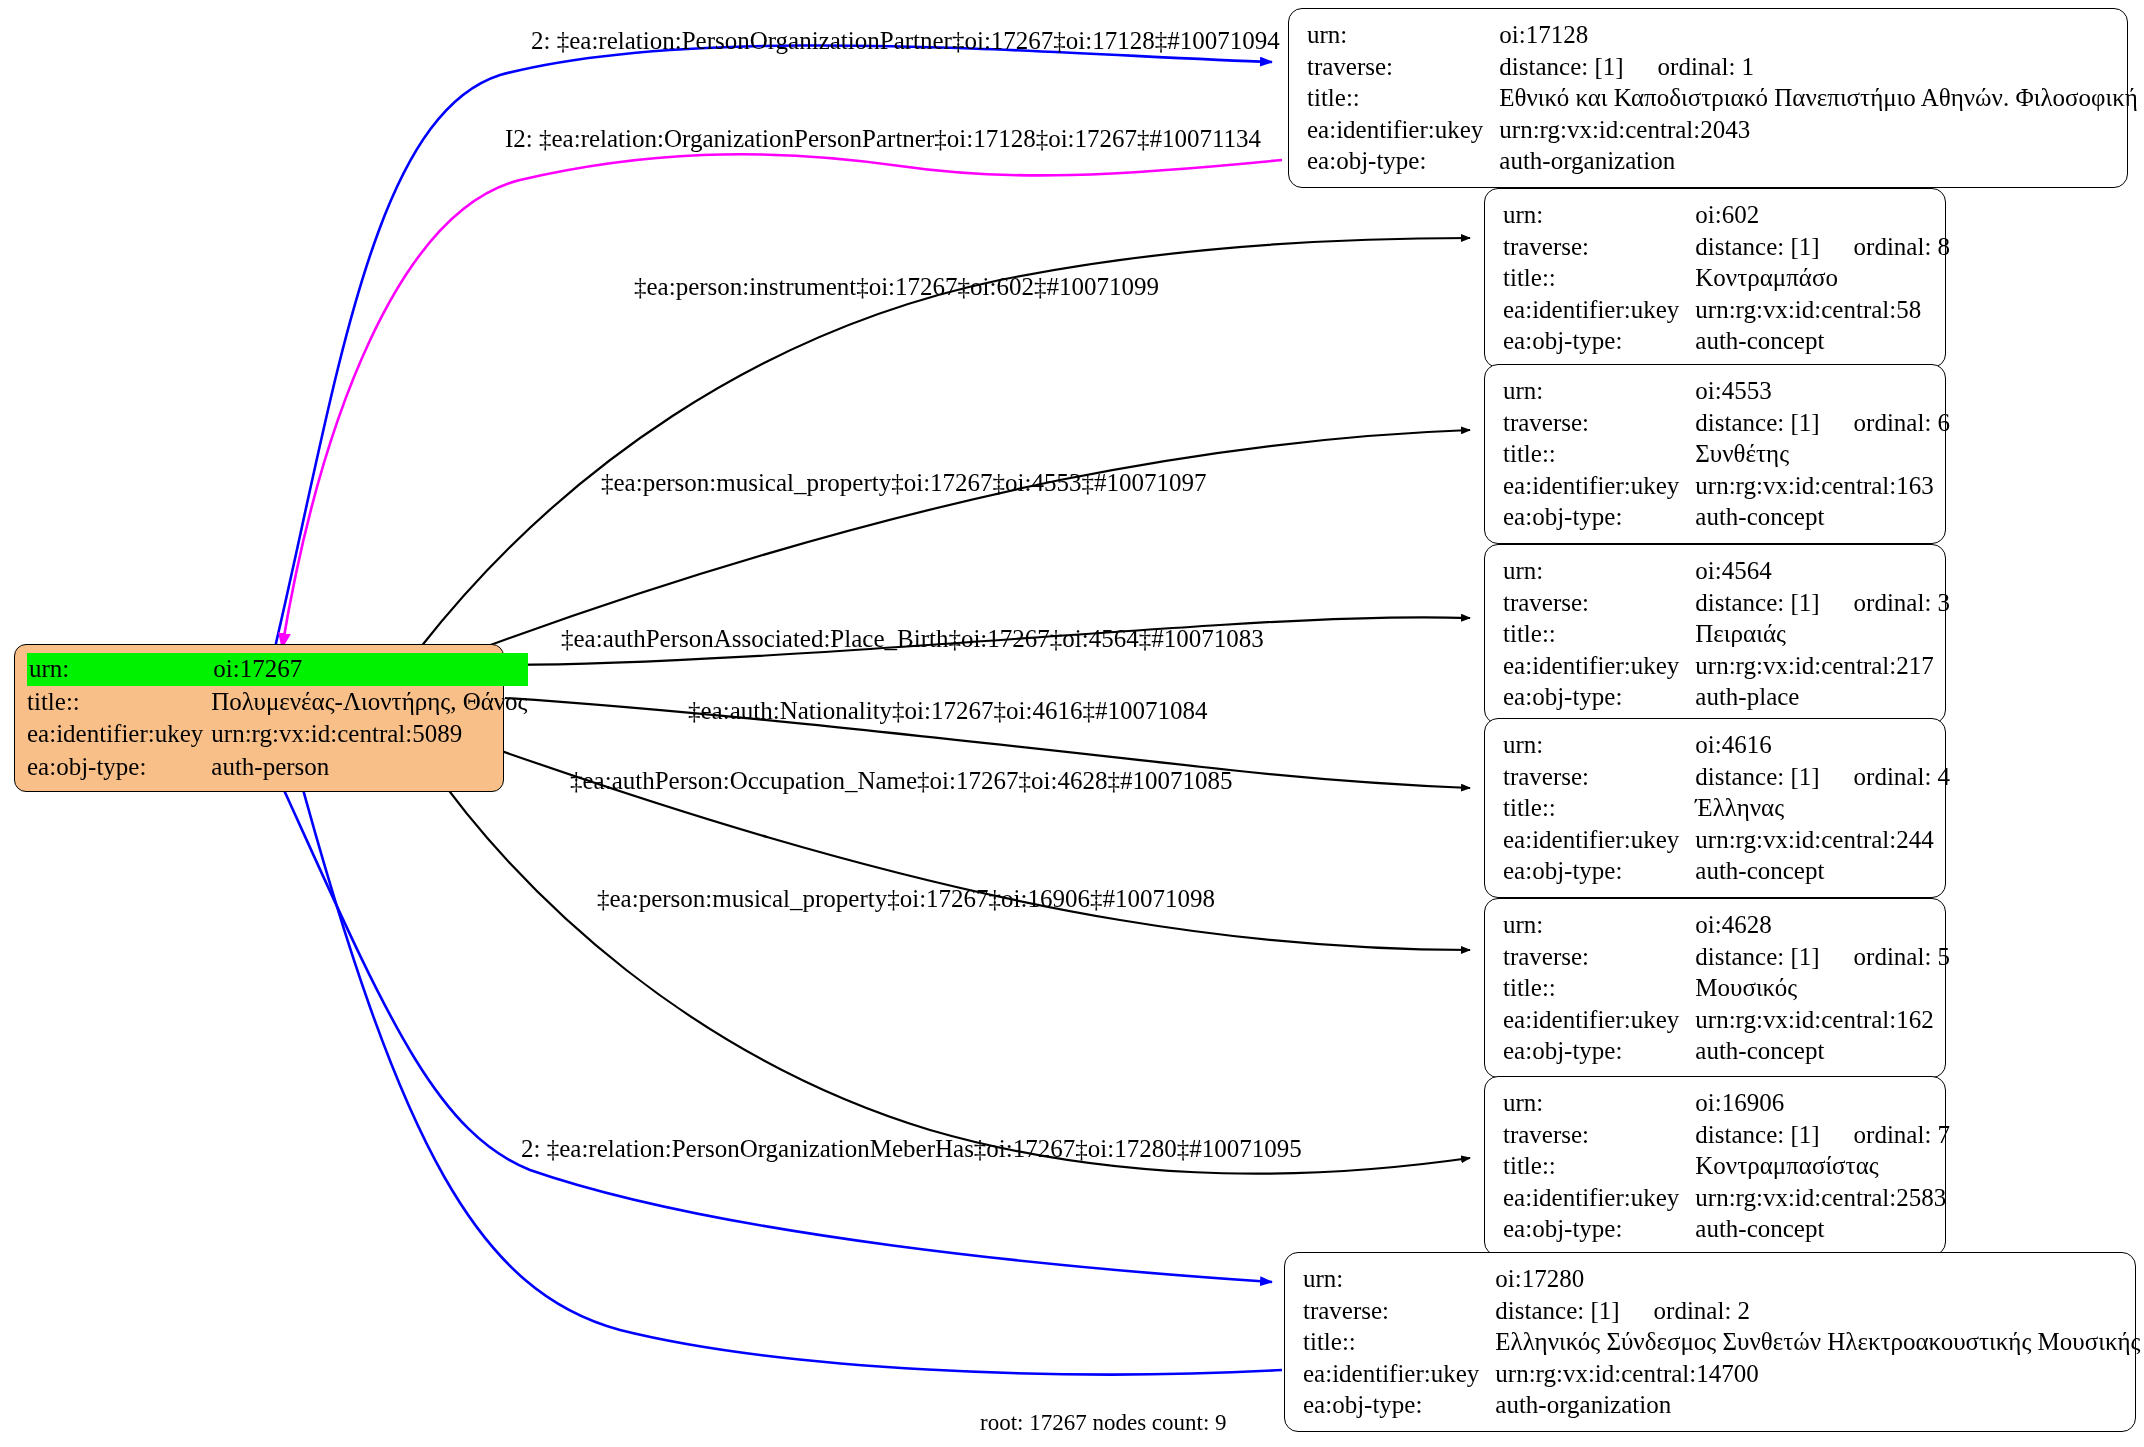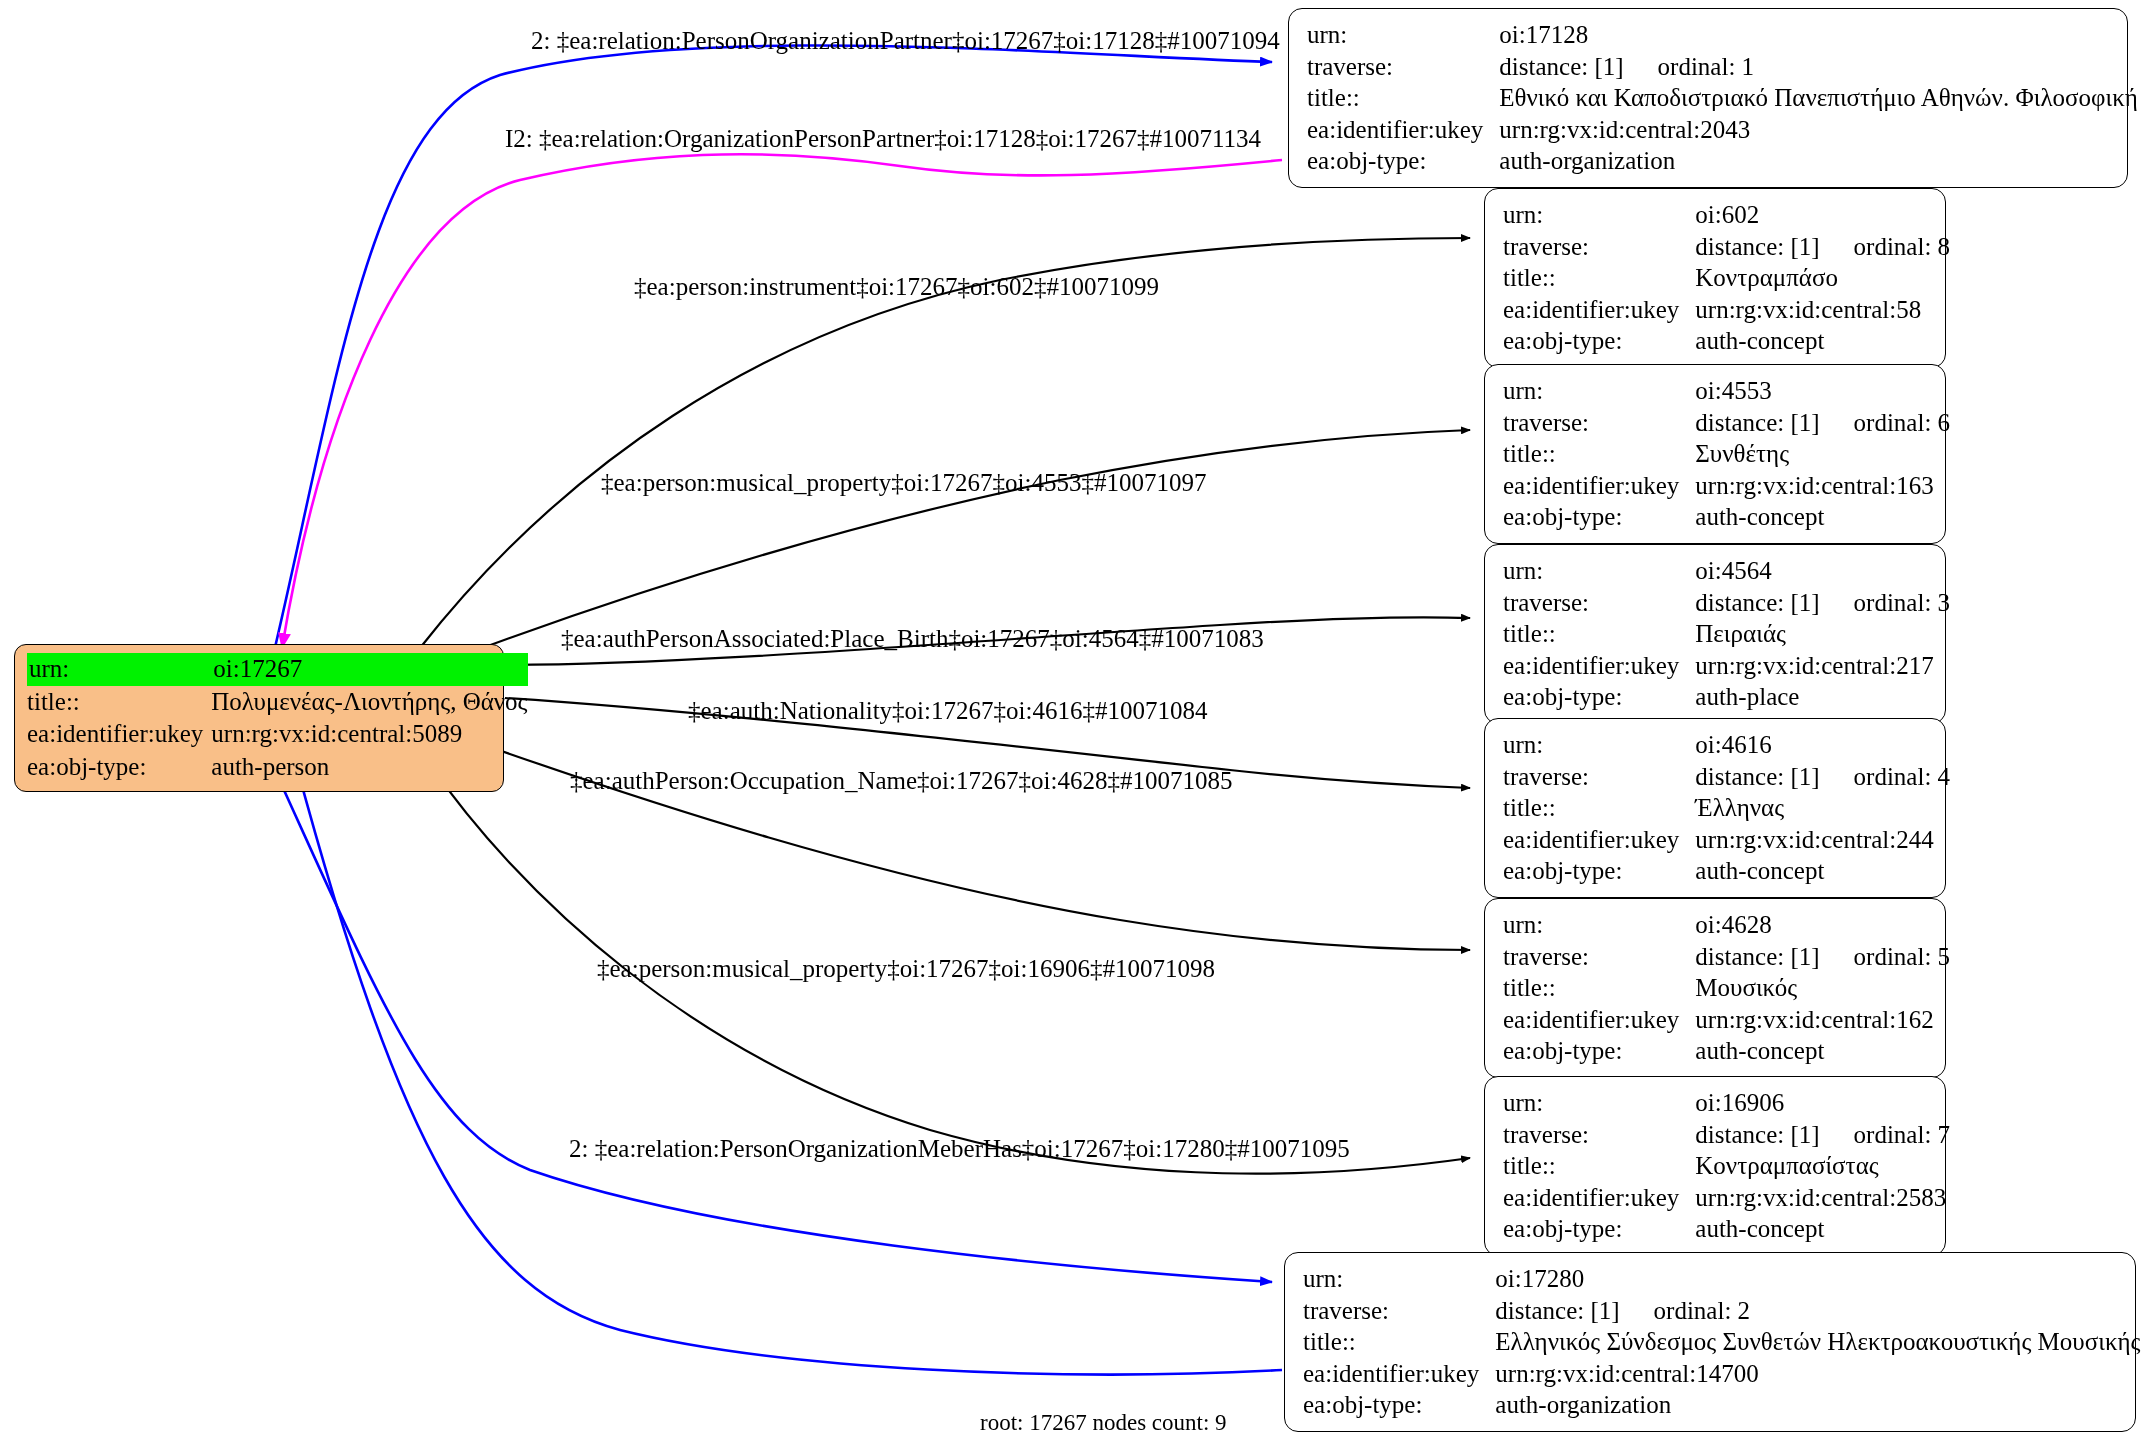--- a/index.html
+++ b/index.html
@@ -381,20 +381,20 @@
   <div class="edge-label" style="left:634px; top:258px;margin-top:16px;">‡ea:person:instrument‡oi:17267‡oi:602‡#10071099</div>
 
   <div class="edge-label" style="left:601px; top:470px;">‡ea:person:musical_property‡oi:17267‡oi:4553‡#10071097</div>
 
   <div class="edge-label" style="left:561px; top:626px;">‡ea:authPersonAssociated:Place_Birth‡oi:17267‡oi:4564‡#10071083</div>
 
   <div class="edge-label" style="left:640px; top:698px;margin-left:48px;">‡ea:auth:Nationality‡oi:17267‡oi:4616‡#10071084</div>
 
   <div class="edge-label" style="left:570px; top:768px;">‡ea:authPerson:Occupation_Name‡oi:17267‡oi:4628‡#10071085</div>
 
-  <div class="edge-label" style="left:597px; top:956px;">‡ea:person:musical_property‡oi:17267‡oi:16906‡#10071098</div>
-
-  <div class="edge-label" style="left:521px; top:1136px;margin-left:48px;">2: ‡ea:relation:PersonOrganizationMeberHas‡oi:17267‡oi:17280‡#10071095</div>
+  <div class="edge-label" style="left:597px; top:886px;">‡ea:person:musical_property‡oi:17267‡oi:16906‡#10071098</div>
+
+  <div class="edge-label" style="left:521px; top:1136px;">2: ‡ea:relation:PersonOrganizationMeberHas‡oi:17267‡oi:17280‡#10071095</div>
 
 
   <div class="footer" style="left:944px; top:1410px;">root: 17267 nodes count: 9</div>
 
 </div>
 
 </body></html>

